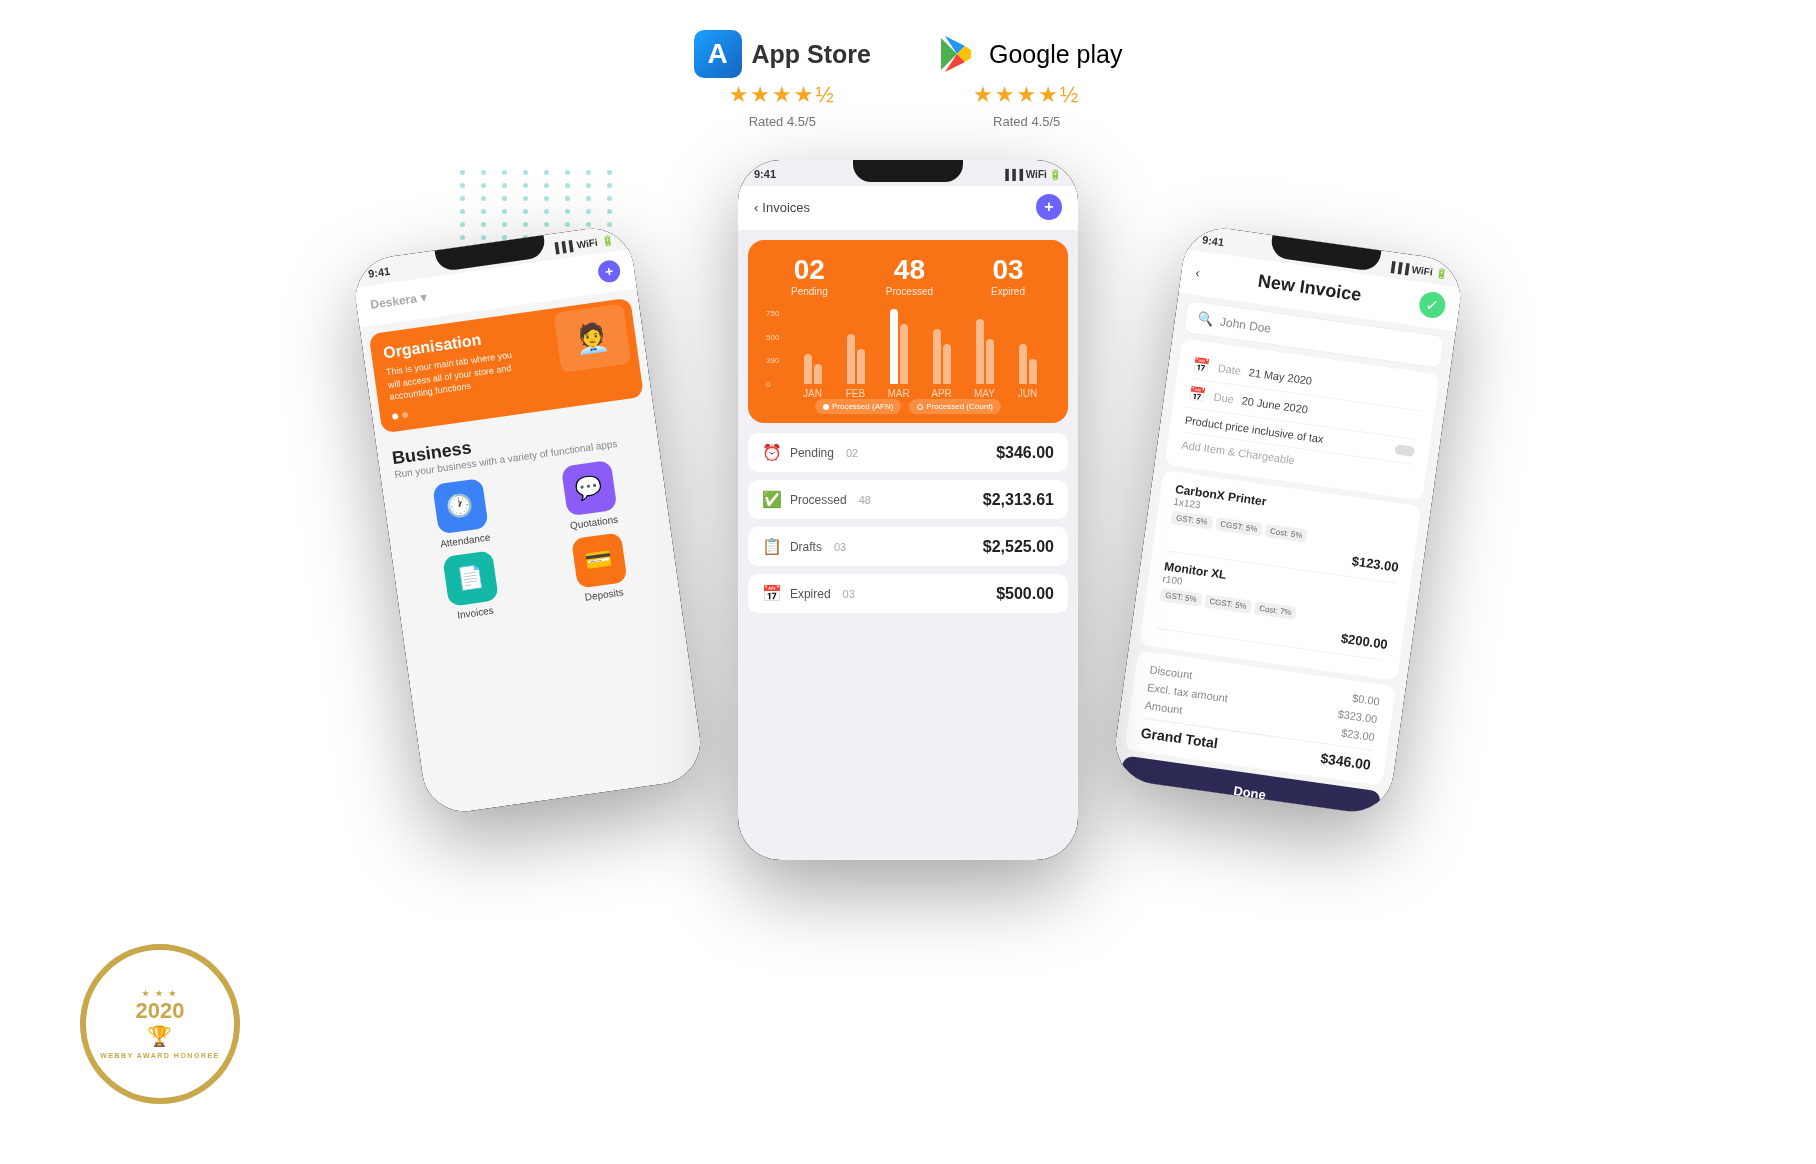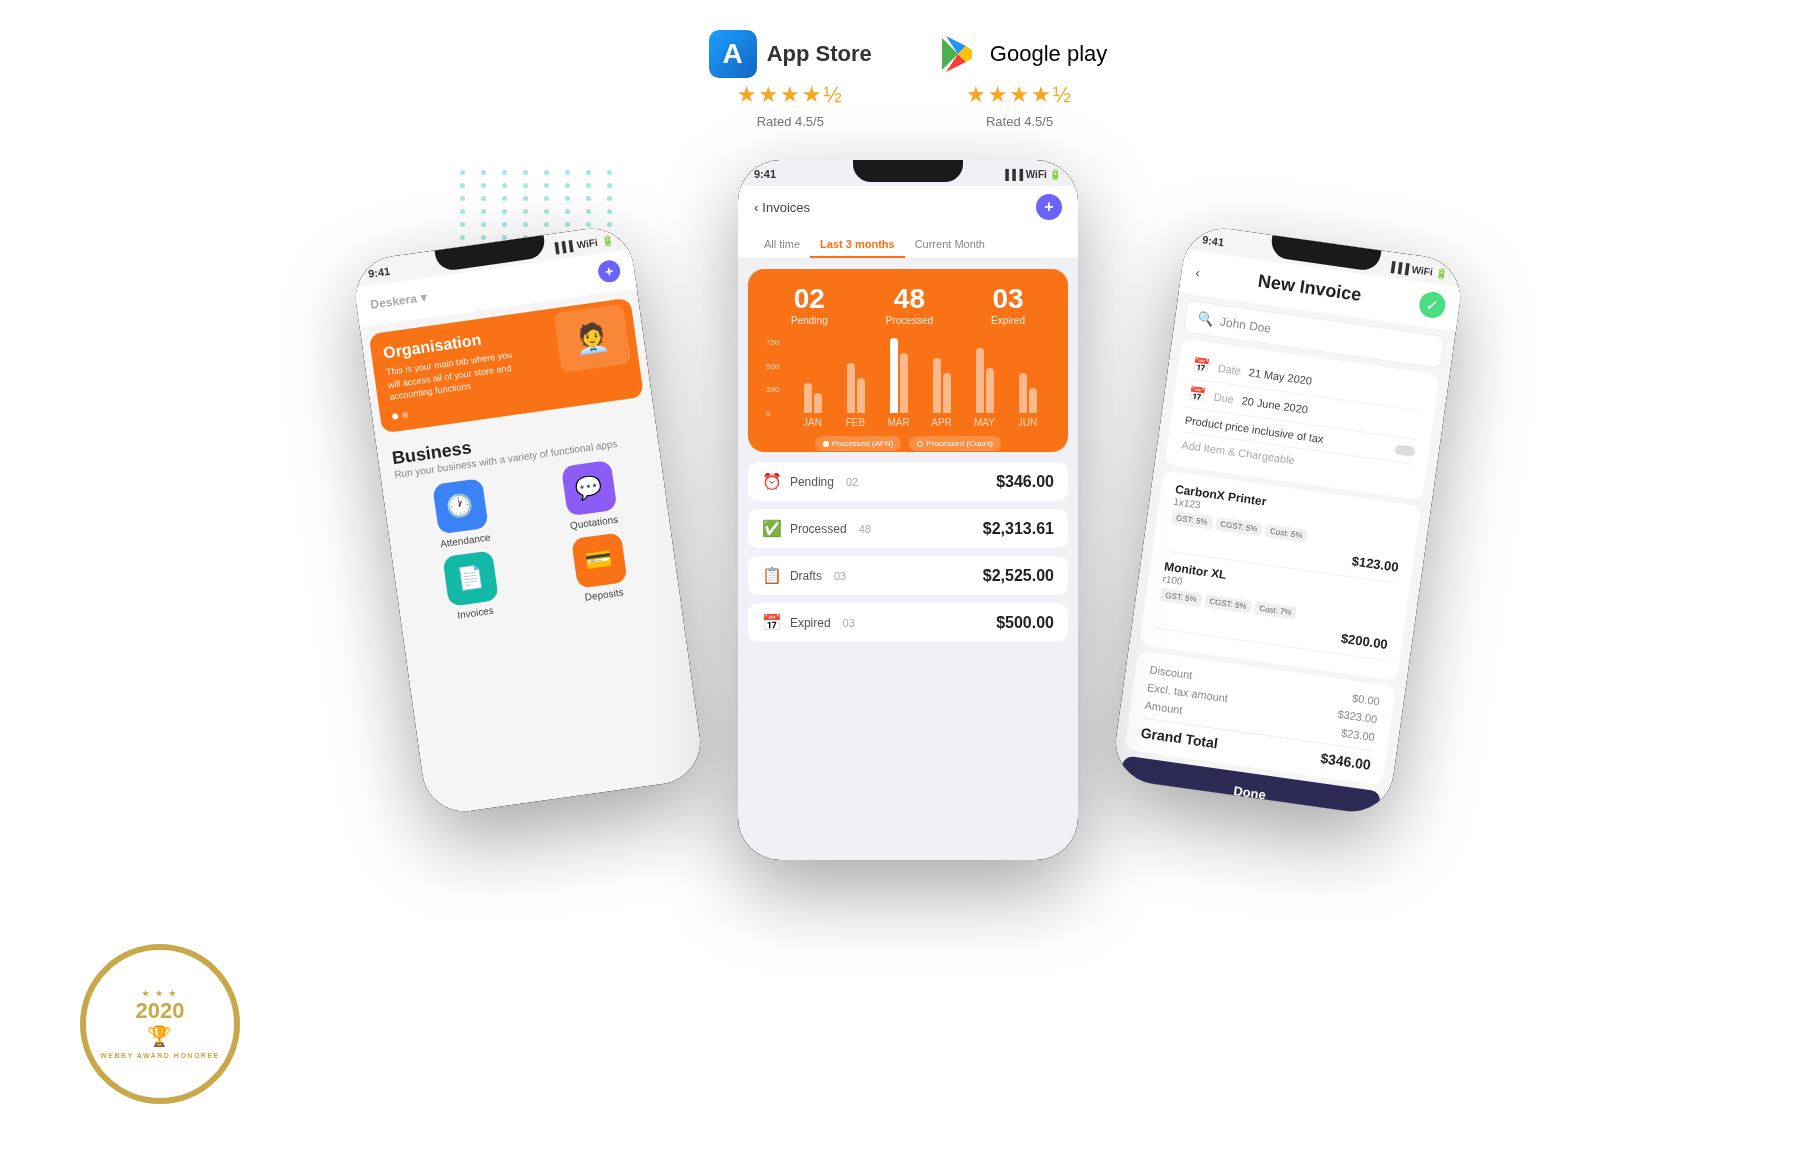--- a/index.html
+++ b/index.html
@@ -37,21 +37,21 @@
       border-radius: 10px;
       display: flex; align-items: center; justify-content: center;
       color: white; font-size: 28px; font-weight: bold;
     }
     .store-icon-google {
       width: 48px; height: 48px;
       display: flex; align-items: center; justify-content: center;
       font-size: 32px;
     }
     .store-name {
-      font-size: 22px;
+      font-size: 25px;
       font-weight: 600;
       color: #333;
     }
     .store-name.google {
       color: #000000;
       font-weight: 400;
     }
     .stars {
       color: #f5a623;
       font-size: 22px;
@@ -314,21 +314,20 @@
       width: 8px;
       border-radius: 4px 4px 0 0;
       background: rgba(255,255,255,0.5);
     }
     .bar.tall { background: white; }
     .chart-label { font-size: 10px; opacity: 0.7; margin-top: 4px; }
 
     .legend-row {
       display: flex;
       gap: 8px;
-      margin-top: 8px;
       justify-content: center;
     }
     .legend-item {
       display: flex; align-items: center; gap: 3px;
       font-size: 8px;
       background: rgba(255,255,255,0.2);
       padding: 3px 8px;
       border-radius: 20px;
     }
     .legend-dot { width: 6px; height: 6px; border-radius: 50%; background: white; }
@@ -686,25 +685,20 @@
       </div>
 
       <div class="center-header">
         <div class="back-btn">
           <span>‹</span>
           <span>Invoices</span>
         </div>
         <div class="plus-btn">+</div>
       </div>
 
-      <div class="tabs-bar">
-        <div class="tab">All time</div>
-        <div class="tab active">Last 3 months</div>
-        <div class="tab">Current Month</div>
-      </div>
 
       <div class="stats-card">
         <div class="stats-row">
           <div class="stat-item">
             <div class="stat-num">02</div>
             <div class="stat-label">Pending</div>
           </div>
           <div class="stat-item">
             <div class="stat-num">48</div>
             <div class="stat-label">Processed</div>

